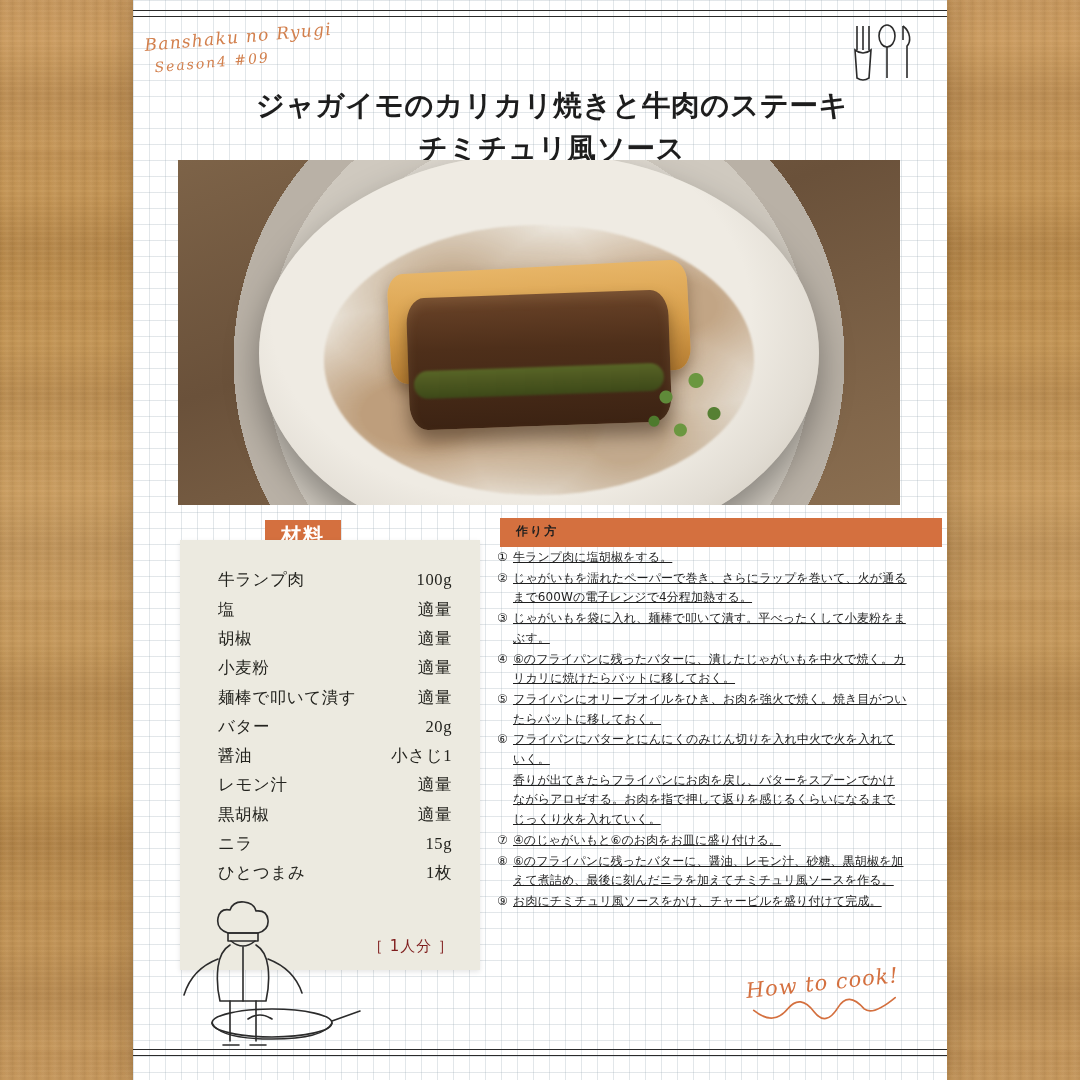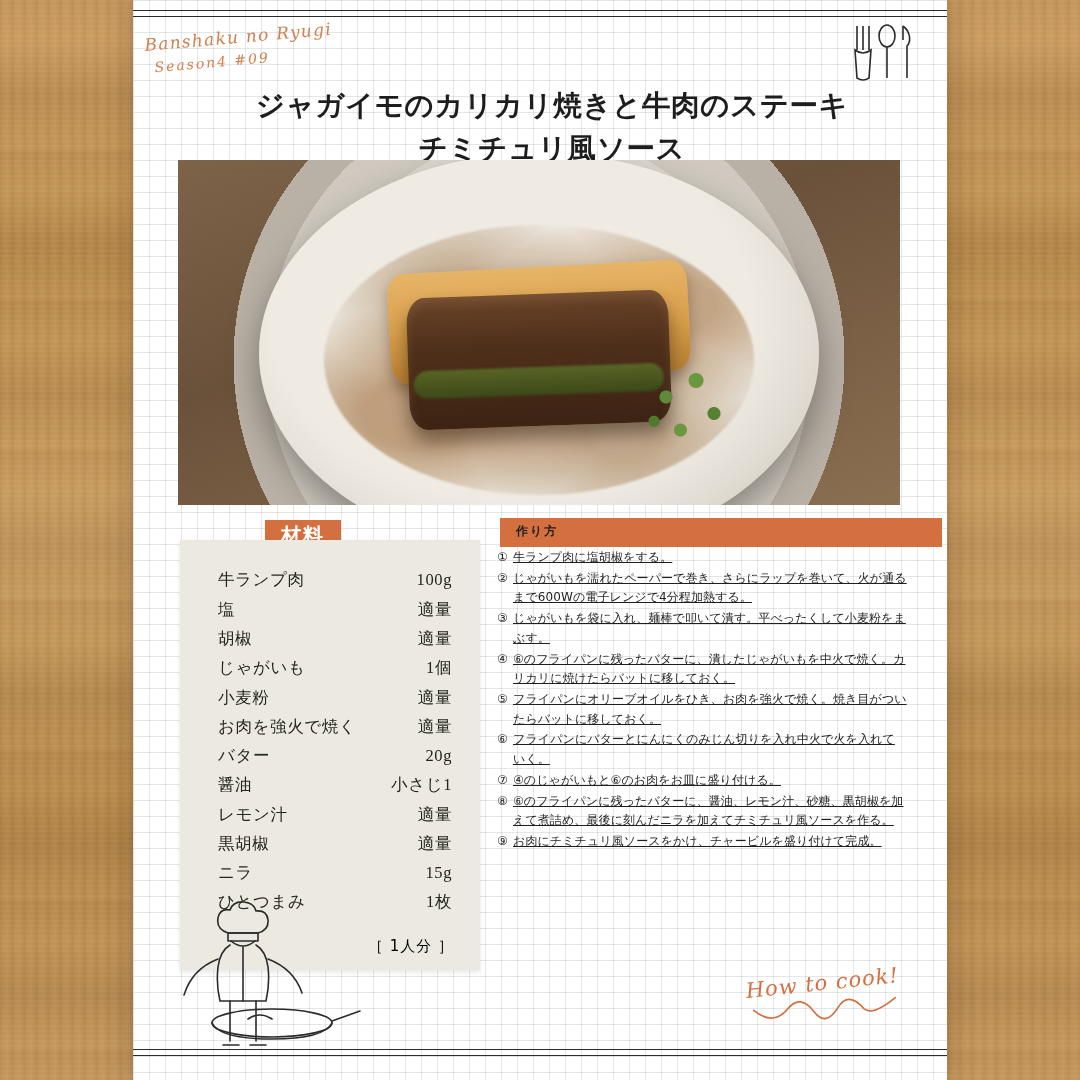--- a/index.html
+++ b/index.html
@@ -222,21 +222,21 @@
     gap: 44px;
   }
   .ing-row .nm { letter-spacing: 0.6px; }
   .ing-row .qt { letter-spacing: 0.6px; font-family: Liberation Serif, serif; }
   .serving {
     position: absolute;
     right: 26px;
     bottom: 14px;
     font-family: "DejaVu Sans", sans-serif;
     font-size: 15px;
-    color: #000000;
+    color: #7f1d1d;
     letter-spacing: 1px;
   }
 
   
   .chef {
     position: absolute;
     left: 35px;
     top: 895px;
     width: 205px;
     height: 165px;
@@ -340,29 +340,25 @@
       </div>
       <div class="ing-row">
         <span class="nm">塩</span>
         <span class="qt">適量</span>
       </div>
       <div class="ing-row">
         <span class="nm">胡椒</span>
         <span class="qt">適量</span>
       </div>
       <div class="ing-row">
-        <span class="nm">じゃがいも</span>
-        <span class="qt">1個</span>
-      </div>
-      <div class="ing-row">
         <span class="nm">小麦粉</span>
         <span class="qt">適量</span>
       </div>
       <div class="ing-row">
-        <span class="nm">お肉を強火で焼く</span>
+        <span class="nm">麺棒で叩いて潰す</span>
         <span class="qt">適量</span>
       </div>
       <div class="ing-row">
         <span class="nm">バター</span>
         <span class="qt">20g</span>
       </div>
       <div class="ing-row">
         <span class="nm">醤油</span>
         <span class="qt">小さじ1</span>
       </div>
@@ -424,20 +420,24 @@
       <span class="tx">⑥のフライパンに残ったバターに、潰したじゃがいもを中火で焼く。カリカリに焼けたらバットに移しておく。</span>
     </div>
     <div class="step">
       <span class="no">⑤</span>
       <span class="tx">フライパンにオリーブオイルをひき、お肉を強火で焼く。焼き目がついたらバットに移しておく。</span>
     </div>
     <div class="step">
       <span class="no">⑥</span>
       <span class="tx">フライパンにバターとにんにくのみじん切りを入れ中火で火を入れていく。</span>
     </div>
+    <div class="step cont">
+      <span class="no"></span>
+      <span class="tx">香りが出てきたらフライパンにお肉を戻し、バターをスプーンでかけながらアロゼする。お肉を指で押して返りを感じるくらいになるまでじっくり火を入れていく。</span>
+    </div>
     <div class="step">
       <span class="no">⑦</span>
       <span class="tx">④のじゃがいもと⑥のお肉をお皿に盛り付ける。</span>
     </div>
     <div class="step">
       <span class="no">⑧</span>
       <span class="tx">⑥のフライパンに残ったバターに、醤油、レモン汁、砂糖、黒胡椒を加えて煮詰め、最後に刻んだニラを加えてチミチュリ風ソースを作る。</span>
     </div>
     <div class="step">
       <span class="no">⑨</span>

